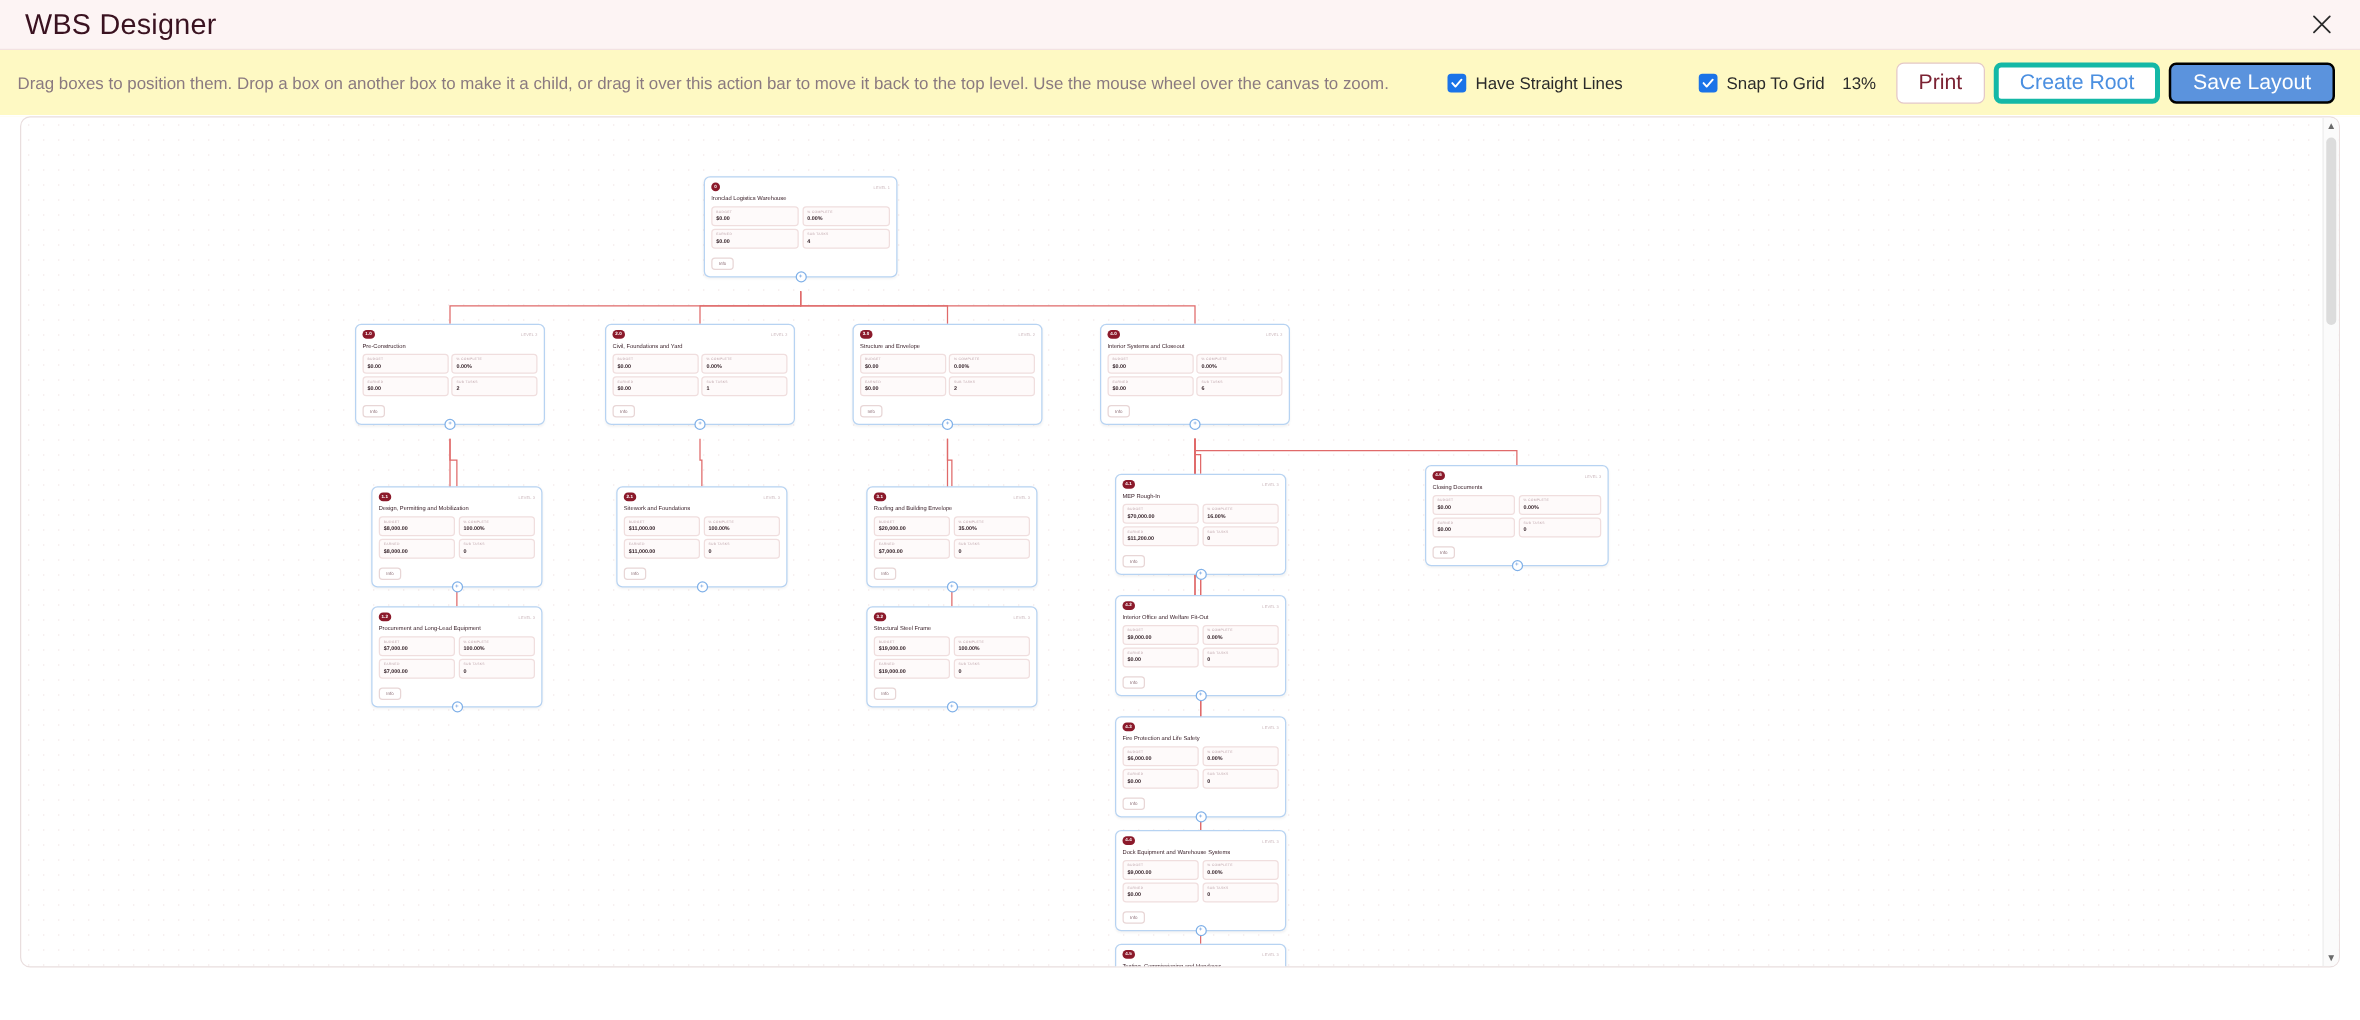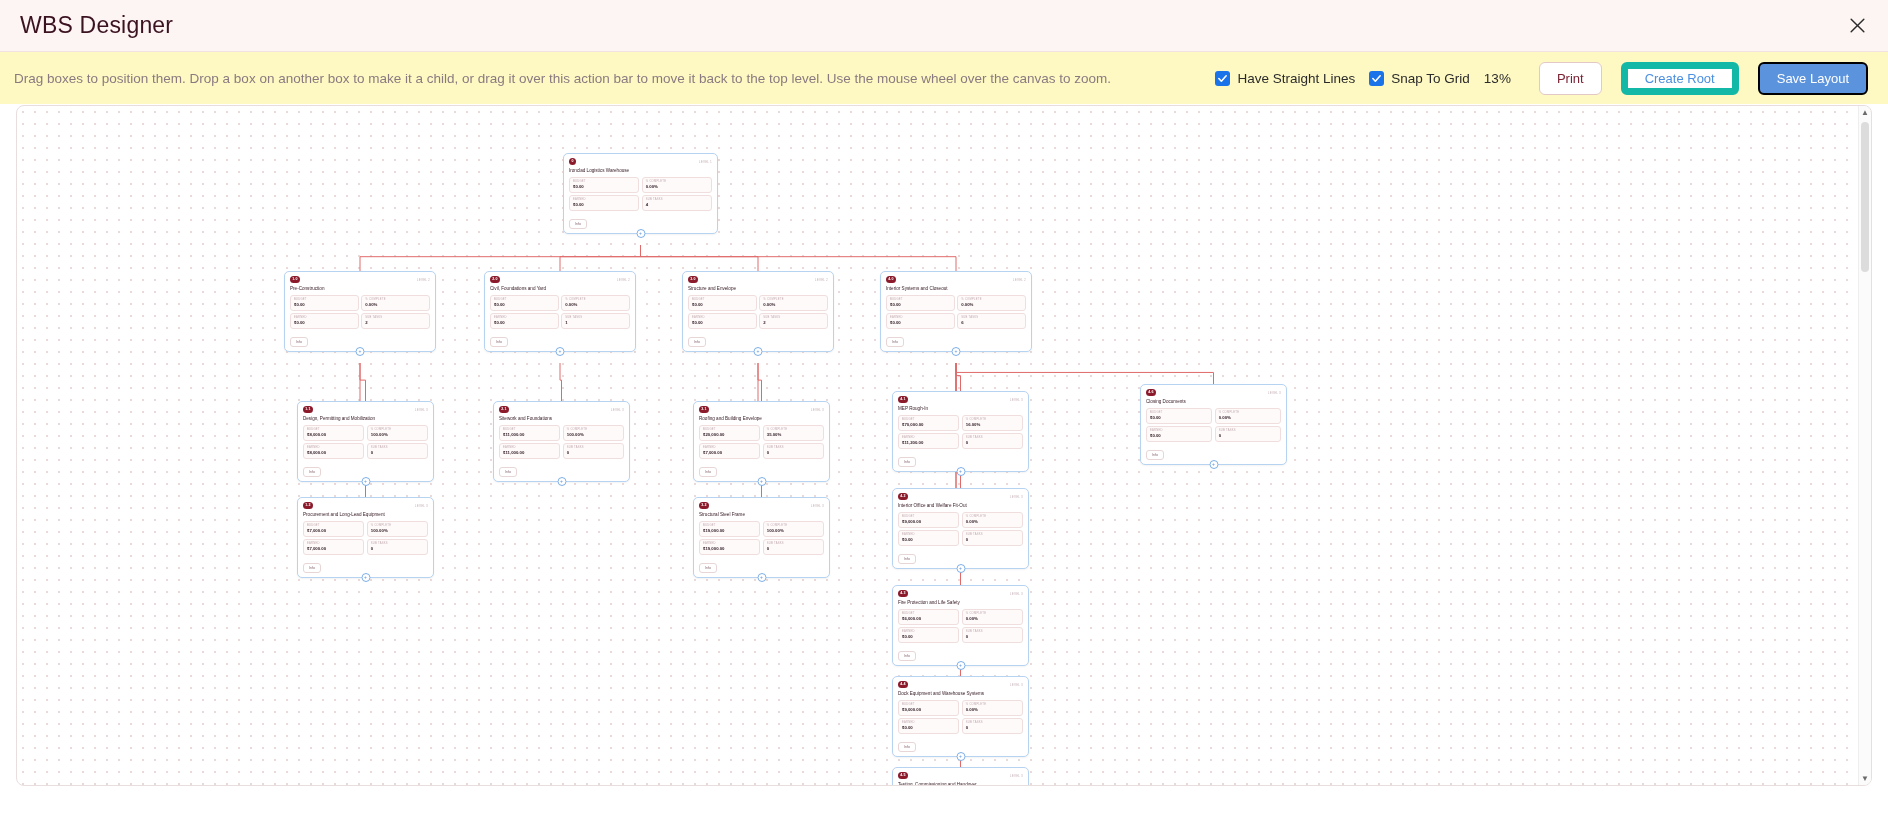--- a/index.html
+++ b/index.html
@@ -5,21 +5,21 @@
   * { box-sizing: border-box; margin: 0; padding: 0; }
   html, body {
     width: 1888px; height: 816px;
     font-family: "Liberation Sans", sans-serif;
     background: #ffffff;
     overflow: hidden;
   }
 
   
   .modal-header {
-    height: 52px;
+    height: 40px;
     background: #fdf4f4;
     border-bottom: 1px solid #f3e2e2;
     display: flex;
     align-items: center;
     padding: 0 20px;
     position: relative;
   }
   .modal-title {
     font-size: 23px;
     color: #3a1220;
@@ -56,20 +56,21 @@
     display: flex;
     align-items: center;
     gap: 0;
   }
   .chk-group {
     display: flex;
     align-items: center;
     gap: 7px;
     margin-right: 14px;
     white-space: nowrap;
+    margin-left: 47px;
   }
   .chk-group:last-of-type { margin-right: 8px; }
   .chk {
     width: 15px; height: 15px;
     border-radius: 3px;
     background: #1a73e8;
     display: flex; align-items: center; justify-content: center;
     cursor: pointer;
     flex: 0 0 auto;
   }
@@ -79,31 +80,31 @@
     color: #2b2b2b;
   }
   .zoom-pct {
     font-size: 13.5px;
     color: #2b2b2b;
     margin-right: 9px;
   }
   .btn {
     height: 33px;
     border-radius: 6px;
-    font-size: 13px;
+    font-size: 17px;
     display: flex;
     align-items: center;
     justify-content: center;
     cursor: pointer;
     padding: 0 17px;
     white-space: nowrap;
-    margin-left: 19px;
+    margin-left: 7px;
   }
   .btn-print  { background: #fff; border: 1px solid #e4c8c8; color: #7b2233; }
-  .btn-root   { background: #fff; border: 7px solid #14b8a6; color: #4b8fe0; }
+  .btn-root   { background: #fff; border: 4px solid #14b8a6; color: #4b8fe0; }
   .btn-save   { background: #5b93dd; border: 2px solid #000000; color: #ffffff; }
 
   
   .canvas-wrap {
     margin: 0 16px;
     height: 681px;
     border: 1px solid #e9dede;
     border-radius: 8px;
     position: relative;
     overflow: hidden;

